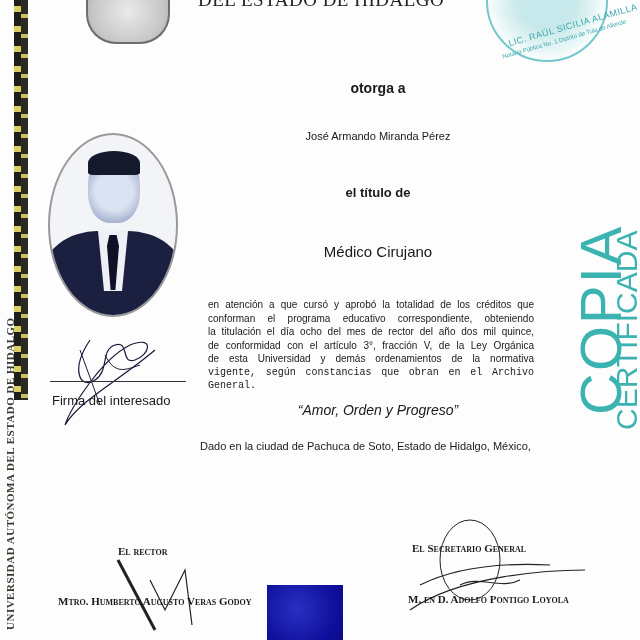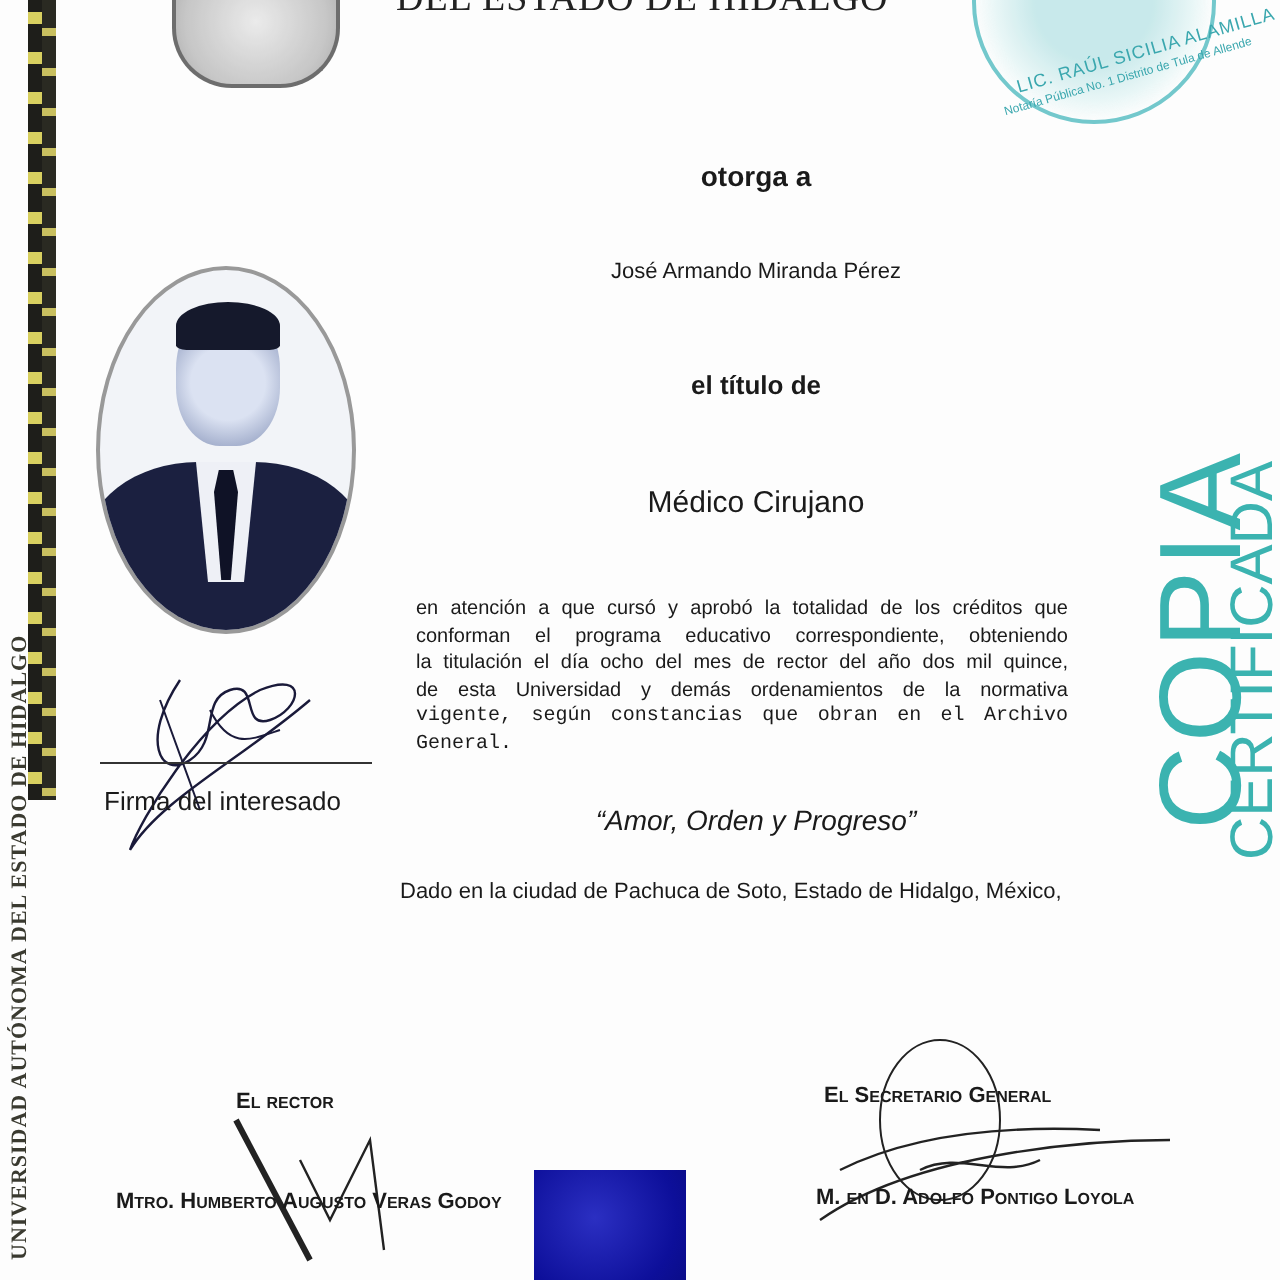--- a/index.html
+++ b/index.html
@@ -99,21 +99,21 @@
     
     .copia {
       left: 572px; top: 415px; transform-origin: left top; transform: rotate(-90deg);
       font-size: 58px; letter-spacing: 2px; color: #3bb3b0; white-space: nowrap; line-height: 1;
     }
     .certificada {
       left: 612px; top: 430px; transform-origin: left top; transform: rotate(-90deg);
       font-size: 30px; color: #3bb3b0; white-space: nowrap; line-height: 1;
     }
     
-    .small-caps { font-family: Liberation Sans, sans-serif; font-variant: small-caps; font-weight: bold; white-space: nowrap; }
+    .small-caps { font-family: Liberation Serif, serif; font-variant: small-caps; font-weight: bold; white-space: nowrap; }
     .rector-title { left: 118px; top: 545px; font-size: 11px; }
     .rector-name { left: 58px; top: 595px; font-size: 11px; }
     .sec-title { left: 412px; top: 542px; font-size: 11px; }
     .sec-name { left: 408px; top: 593px; font-size: 11px; }
     .blue-seal {
       left: 267px; top: 585px; width: 76px; height: 60px;
       background: radial-gradient(circle at 40% 40%, #2b2fc2, #0d0f9a 70%, #0a0c85);
     }
   </style>
 </head>
@@ -138,20 +138,21 @@
 
 <div class="abs center otorga">otorga a</div>
 <div class="abs center name">José Armando Miranda Pérez</div>
 <div class="abs center titulo-label">el título de</div>
 <div class="abs center degree">Médico Cirujano</div>
 
 <div class="abs paragraph">
   <span class="line">en atención a que cursó y aprobó la totalidad de los créditos que</span>
   <span class="line">conforman el programa educativo correspondiente, obteniendo</span>
   <span class="line">la titulación el día ocho del mes de rector del año dos mil quince,</span>
+  <span class="line">de conformidad con el artículo 3°, fracción V, de la Ley Orgánica</span>
   <span class="line">de esta Universidad y demás ordenamientos de la normativa</span>
   <span class="line last">vigente, según constancias que obran en el Archivo General.</span>
 </div>
 
 <div class="abs center motto">“Amor, Orden y Progreso”</div>
 
 <div class="abs given">
   <div>Dado en la ciudad de Pachuca de Soto, Estado de Hidalgo, México,</div>
 </div>
 

